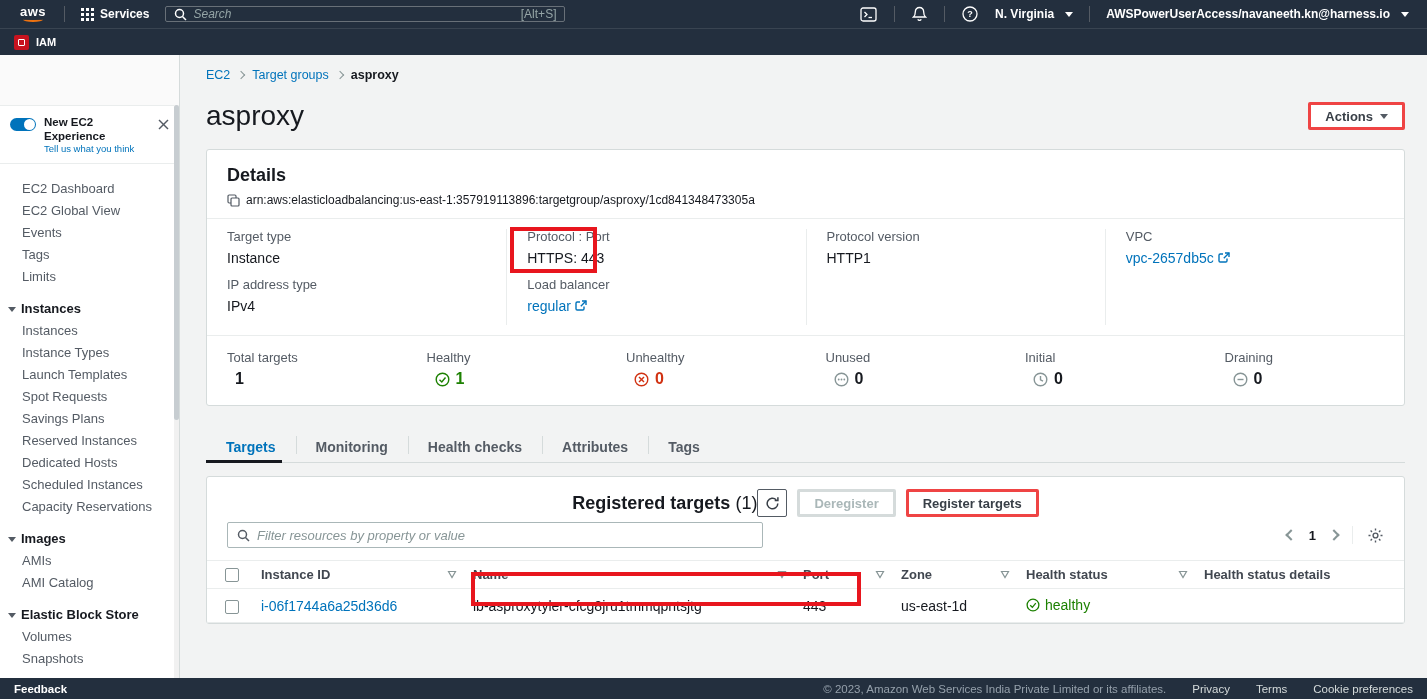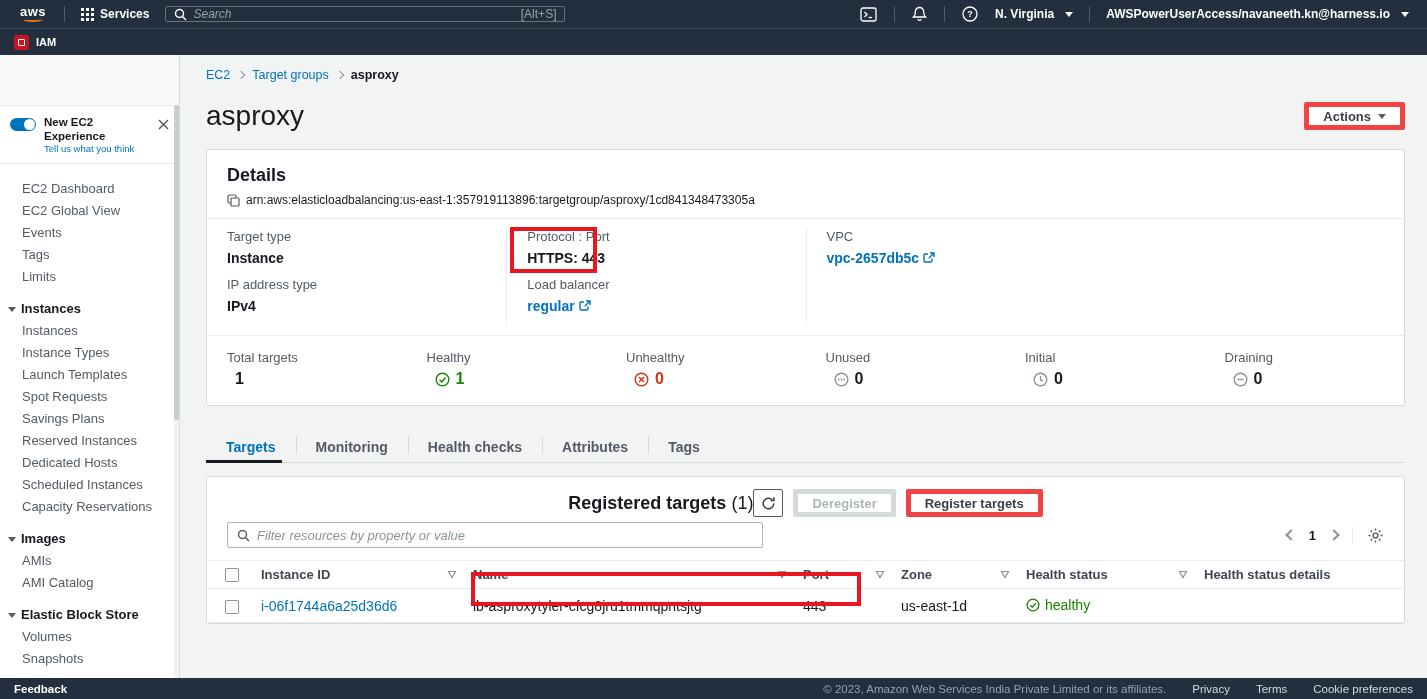--- a/index.html
+++ b/index.html
@@ -49,36 +49,36 @@
   .side-scrollbar .thumb{width:5px;height:55%;background:#c7cdd1;border-radius:3px;}
 
   
   .main{flex:1;padding:12px 22px 0 26px;position:relative;overflow:hidden;}
   .breadcrumb{font-size:12.5px;display:flex;align-items:center;gap:8px;height:16px;}
   .breadcrumb a{color:var(--link);text-decoration:none;cursor:pointer;}
   .crumb-sep{width:6px;height:6px;border-top:1.5px solid #879596;border-right:1.5px solid #879596;transform:rotate(45deg);display:inline-block;}
   .crumb-current{font-weight:bold;color:var(--text);}
   .title-row{margin-top:14px;height:38px;display:flex;align-items:center;justify-content:space-between;}
   .page-title{font-size:28px;font-weight:400;color:var(--text);}
-  .btn{font-family:inherit;font-size:13px;font-weight:bold;background:#fff;border:5px solid #ef4444;border-radius:2px;color:#383f47;padding:0 14px;height:28px;display:inline-flex;align-items:center;gap:7px;cursor:pointer;}
+  .btn{font-family:inherit;font-size:13px;font-weight:bold;background:#fff;border:3px solid #ef4444;border-radius:2px;color:#383f47;padding:0 14px;height:28px;display:inline-flex;align-items:center;gap:7px;cursor:pointer;}
   .btn .caret{width:0;height:0;border-left:4px solid transparent;border-right:4px solid transparent;border-top:5px solid #545b64;}
   .btn:disabled,.btn.disabled{color:#aab7b8;border-color:#d5dbdb;cursor:default;}
 
   .card{background:#fff;border:1px solid var(--border);border-radius:3px;}
   .details-card{margin-top:14px;}
   .card-head{padding:14px 20px 10px 20px;}
   .card-title{font-size:18px;font-weight:bold;line-height:22px;}
   .arn-row{margin-top:6px;display:flex;align-items:center;gap:6px;font-size:12px;color:var(--text);line-height:16px;}
   .hdiv{border-top:1px solid var(--divider);}
   .fields{display:grid;grid-template-columns:1fr 1fr 1fr 1fr;padding:10px 0;}
   .fcol{padding:0 20px;}
   .fcol + .fcol{border-left:1px solid var(--divider);}
   .field{margin-bottom:10px;}
   .flabel{font-size:13px;color:var(--muted);line-height:15px;margin-bottom:5px;}
-  .fvalue{font-size:14px;color:var(--text);line-height:18px;font-weight:bold;}
+  .fvalue{font-size:14px;color:var(--text);line-height:18px;}
   .link{color:var(--link);text-decoration:none;cursor:pointer;display:inline-flex;align-items:center;gap:4px;}
   .stats{display:grid;grid-template-columns:repeat(6,1fr);padding:14px 0 16px 0;}
   .stat{padding:0 20px;}
   .stat .flabel{margin-bottom:4px;}
   .stat-val{display:flex;align-items:center;gap:6px;font-size:16px;font-weight:bold;line-height:20px;padding-left:8px;}
 
   
   .tabs{margin-top:26px;display:flex;align-items:stretch;border-bottom:1px solid var(--border);height:31px;}
   .tab{font-size:14px;font-weight:bold;color:var(--muted);padding:6px 20px;position:relative;cursor:pointer;display:flex;align-items:center;}
   .tab + .tab::before{content:"";position:absolute;left:0;top:4px;bottom:8px;width:1px;background:var(--border);}
@@ -322,20 +322,26 @@
                         <path d="M5 2H2.2A1.2 1.2 0 0 0 1 3.2v5.6A1.2 1.2 0 0 0 2.2 10h5.6A1.2 1.2 0 0 0 9 8.8V6.5"></path>
                         <polyline points="7,1 11,1 11,5"></polyline>
                         <line x1="11" y1="1" x2="5.8" y2="6.2"></line>
                       </svg>
                     </span>
                   </a></div>
             </div>
           </div>
           <div class="fcol">
             <div class="field">
+              <div class="flabel">Protocol version</div>
+              <div class="fvalue">HTTP1</div>
+            </div>
+          </div>
+          <div class="fcol">
+            <div class="field">
               <div class="flabel">VPC</div>
               <div class="fvalue"><a class="link">
                     <span>vpc-2657db5c</span>
                     <span>
                       <svg width="12" height="12" viewBox="0 0 12 12" fill="none" stroke="#0073bb" stroke-width="1.4">
                         <path d="M5 2H2.2A1.2 1.2 0 0 0 1 3.2v5.6A1.2 1.2 0 0 0 2.2 10h5.6A1.2 1.2 0 0 0 9 8.8V6.5"></path>
                         <polyline points="7,1 11,1 11,5"></polyline>
                         <line x1="11" y1="1" x2="5.8" y2="6.2"></line>
                       </svg>
                     </span>

